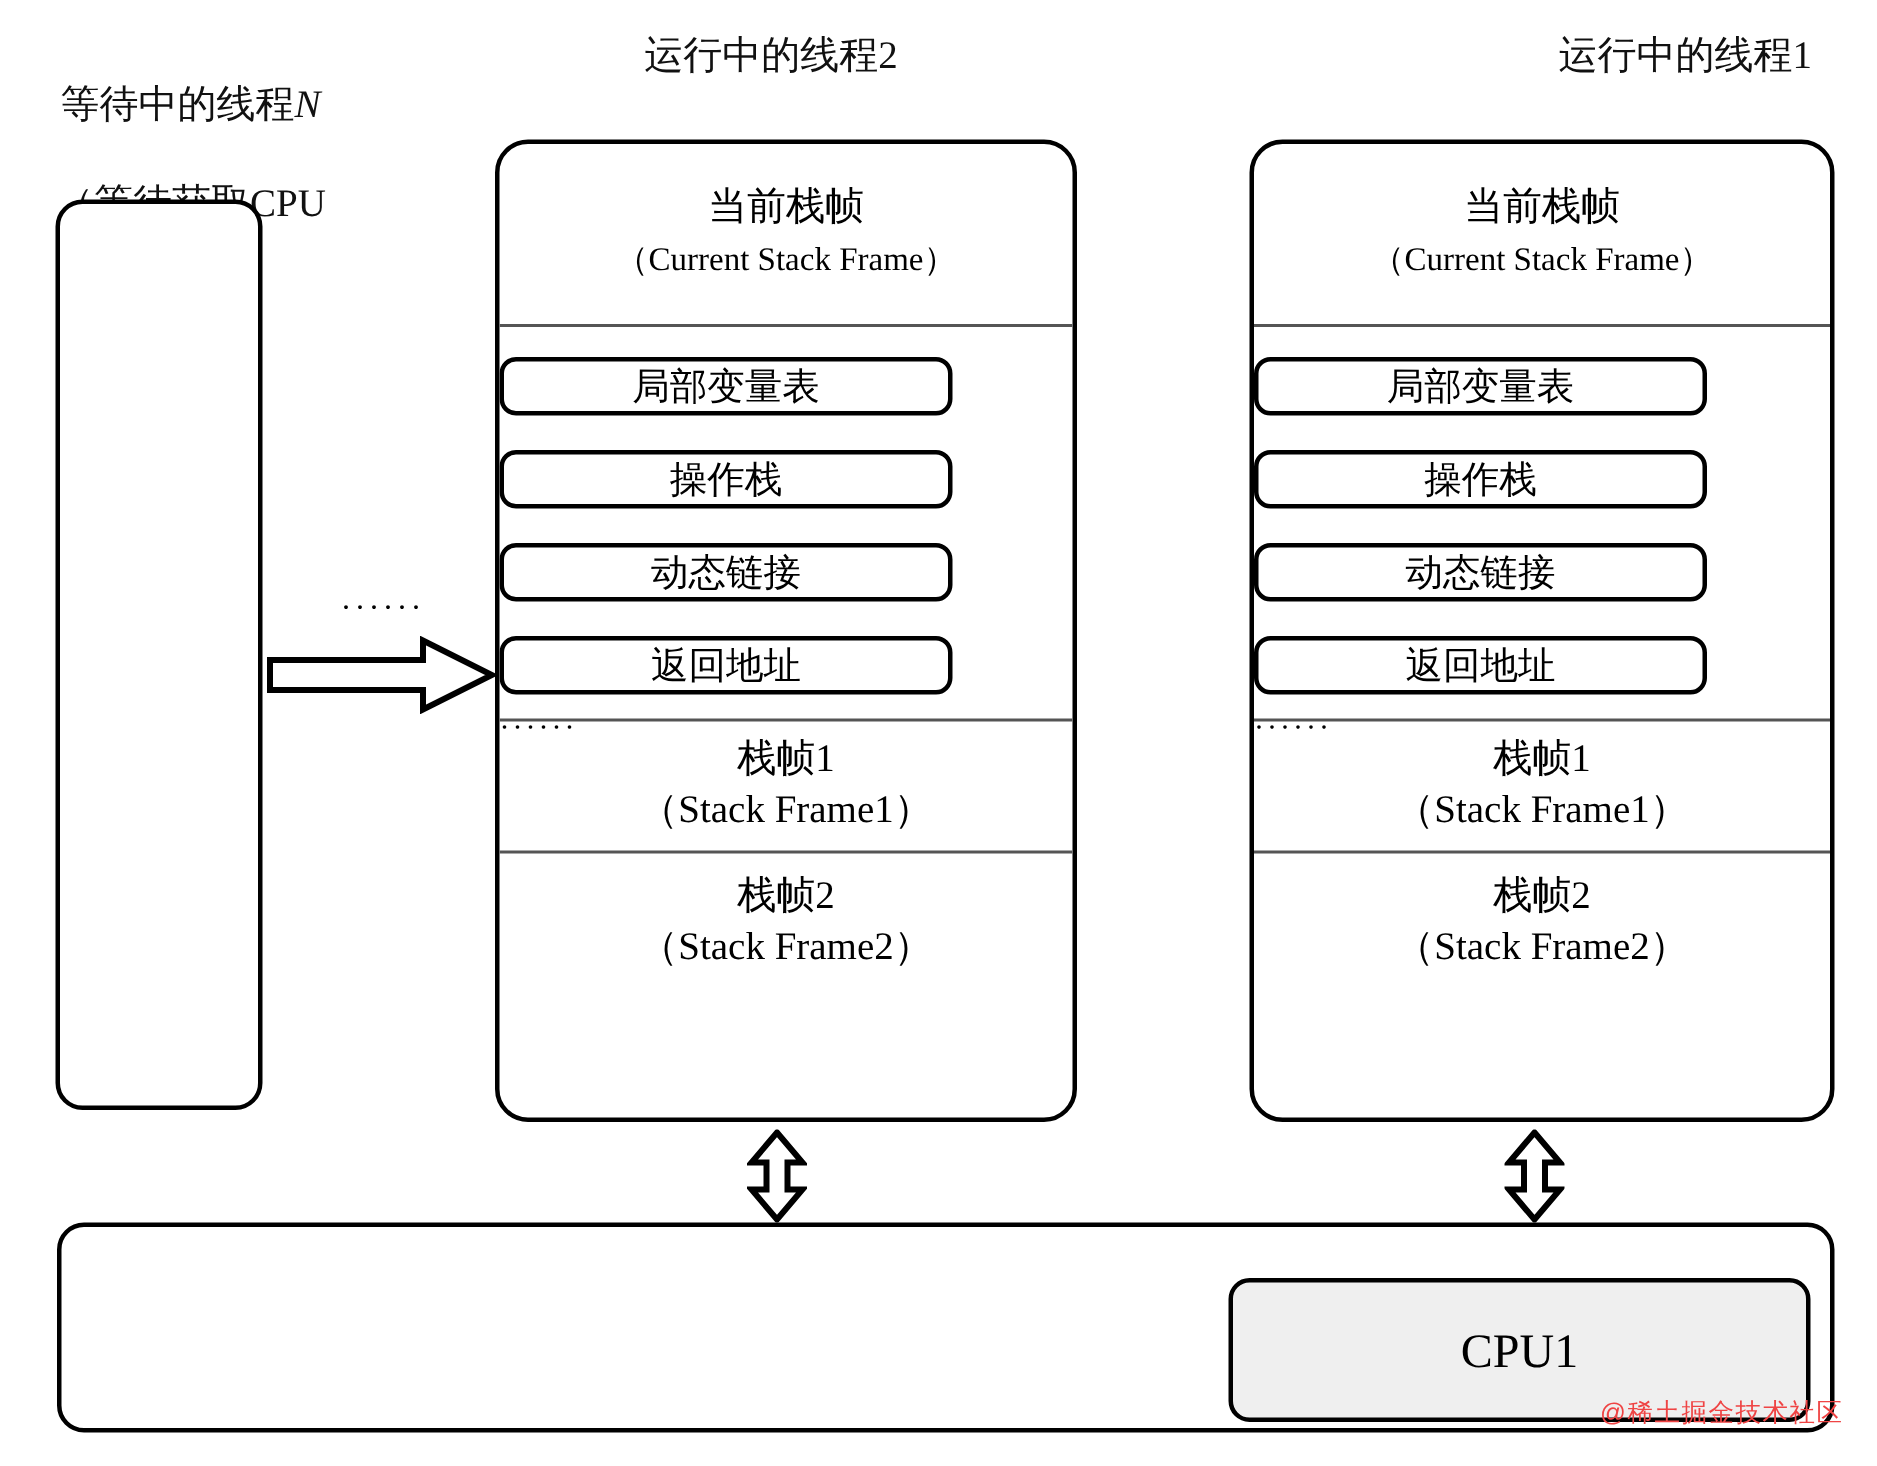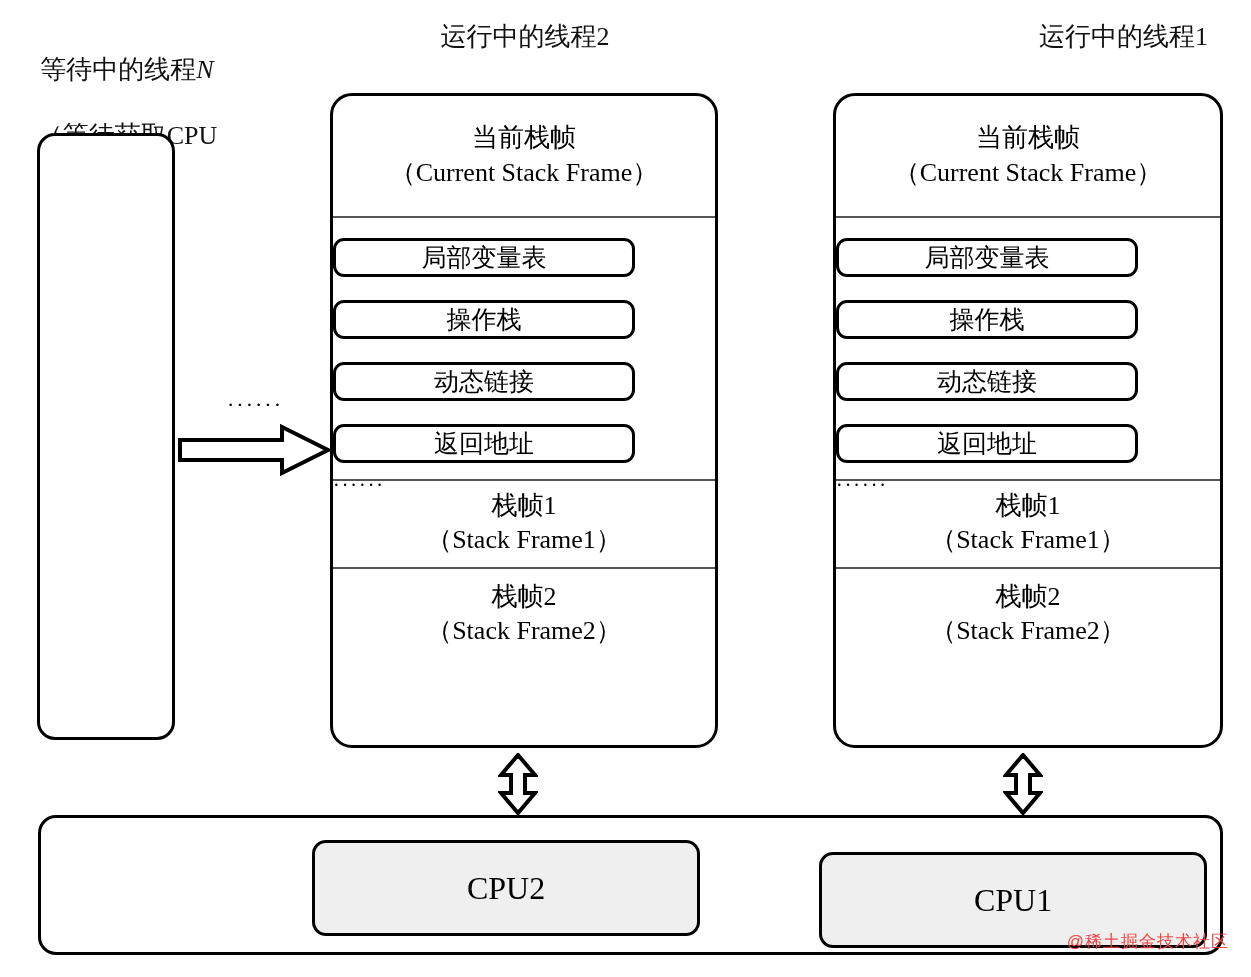--- a/index.html
+++ b/index.html
@@ -33,21 +33,21 @@
     white-space: pre-line;
   }
   .caption .ital { font-style: italic; }
 
   #caption-waiting {
     left: 12px;
     top: 20px;
     width: 230px;
   }
   #caption-thread2 {
-    left: 330px;
+    left: 319px;
     top: 20px;
     width: 390px;
     font-family: Liberation Serif, serif;
   }
   #caption-thread1 {
     left: 816px;
     top: 20px;
     width: 392px;
     text-align: right;
   }
@@ -106,21 +106,21 @@
     flex-direction: column;
     align-items: center;
     justify-content: center;
     box-sizing: border-box;
   }
   .current-frame-header .line1 {
     font-size: 26px;
     line-height: 34px;
   }
   .current-frame-header .line2 {
-    font-size: 26px;
+    font-size: 22px;
     line-height: 36px;
     text-align: center;
   }
 
   .frame-body {
     padding: 20px 0 0 0;
     height: 261px;
     box-sizing: border-box;
     display: flex;
     flex-direction: column;
@@ -274,19 +274,18 @@
     <div class="stack-row last">
       <div class="line1">栈帧2</div>
       <div class="line2">（Stack Frame2）</div>
     </div>
   </div>
   <svg class="dbl-arrow" id="dbl-arrow-1" viewBox="0 0 40 62">
     <polygon points="20,2 37,22 27,22 27,40 37,40 20,60 3,40 13,40 13,22 3,22" fill="#ffffff" stroke="#000000" stroke-width="4" stroke-linejoin="miter"></polygon>
   </svg>
 
   <div id="cpu-container">
-    <div class="cpu-box" id="cpu-box-2">CPU2</div>
     <div class="cpu-box" id="cpu-box-1">CPU1</div>
   </div>
 
   <div id="watermark">@稀土掘金技术社区</div>
 
 </div>
 
 </body></html>

